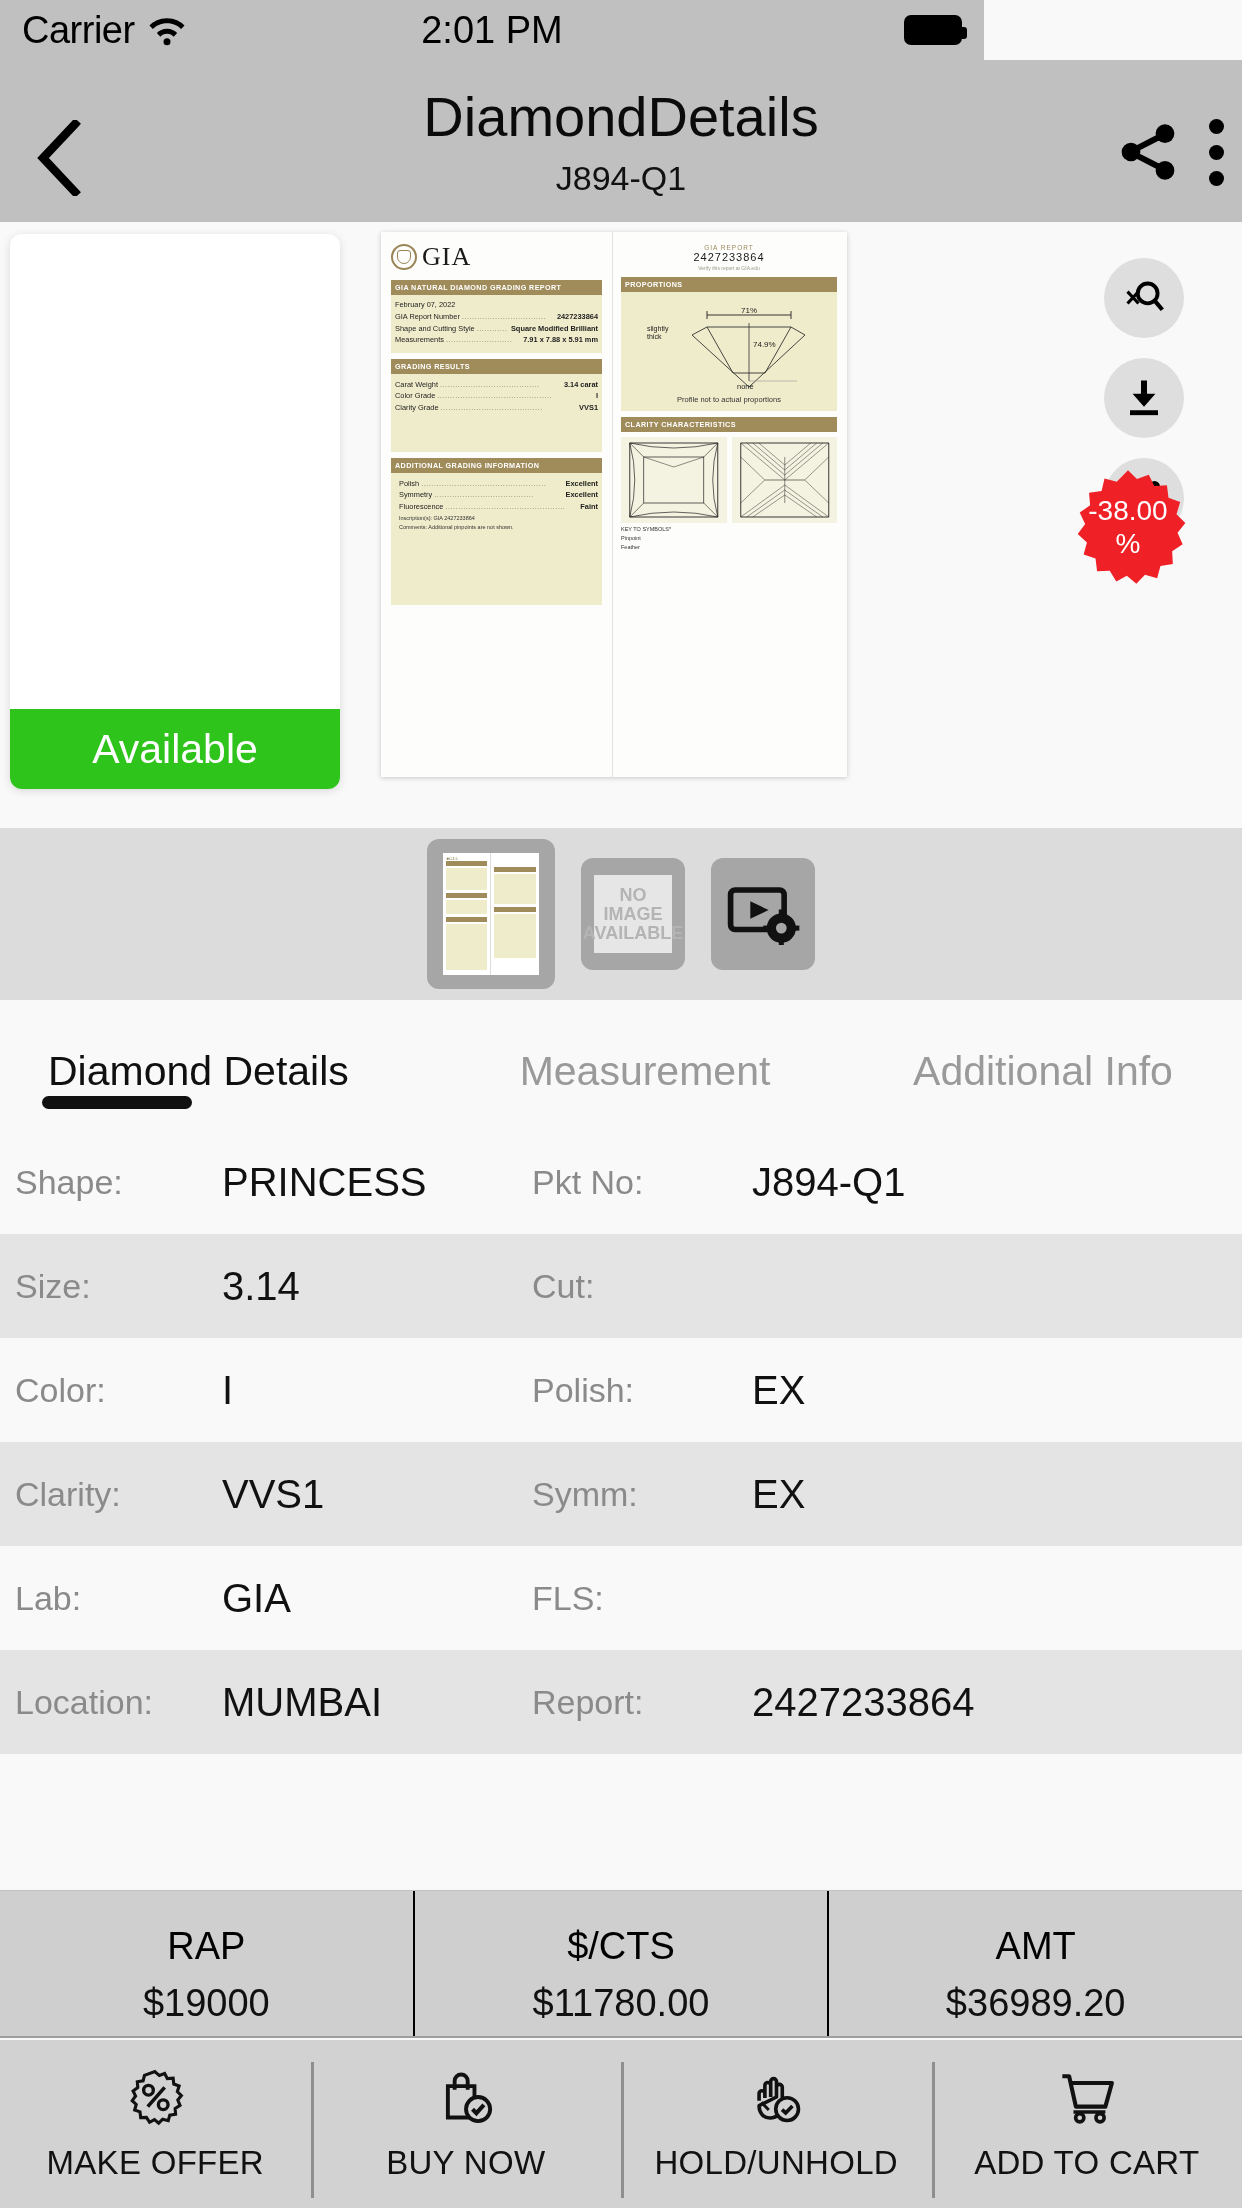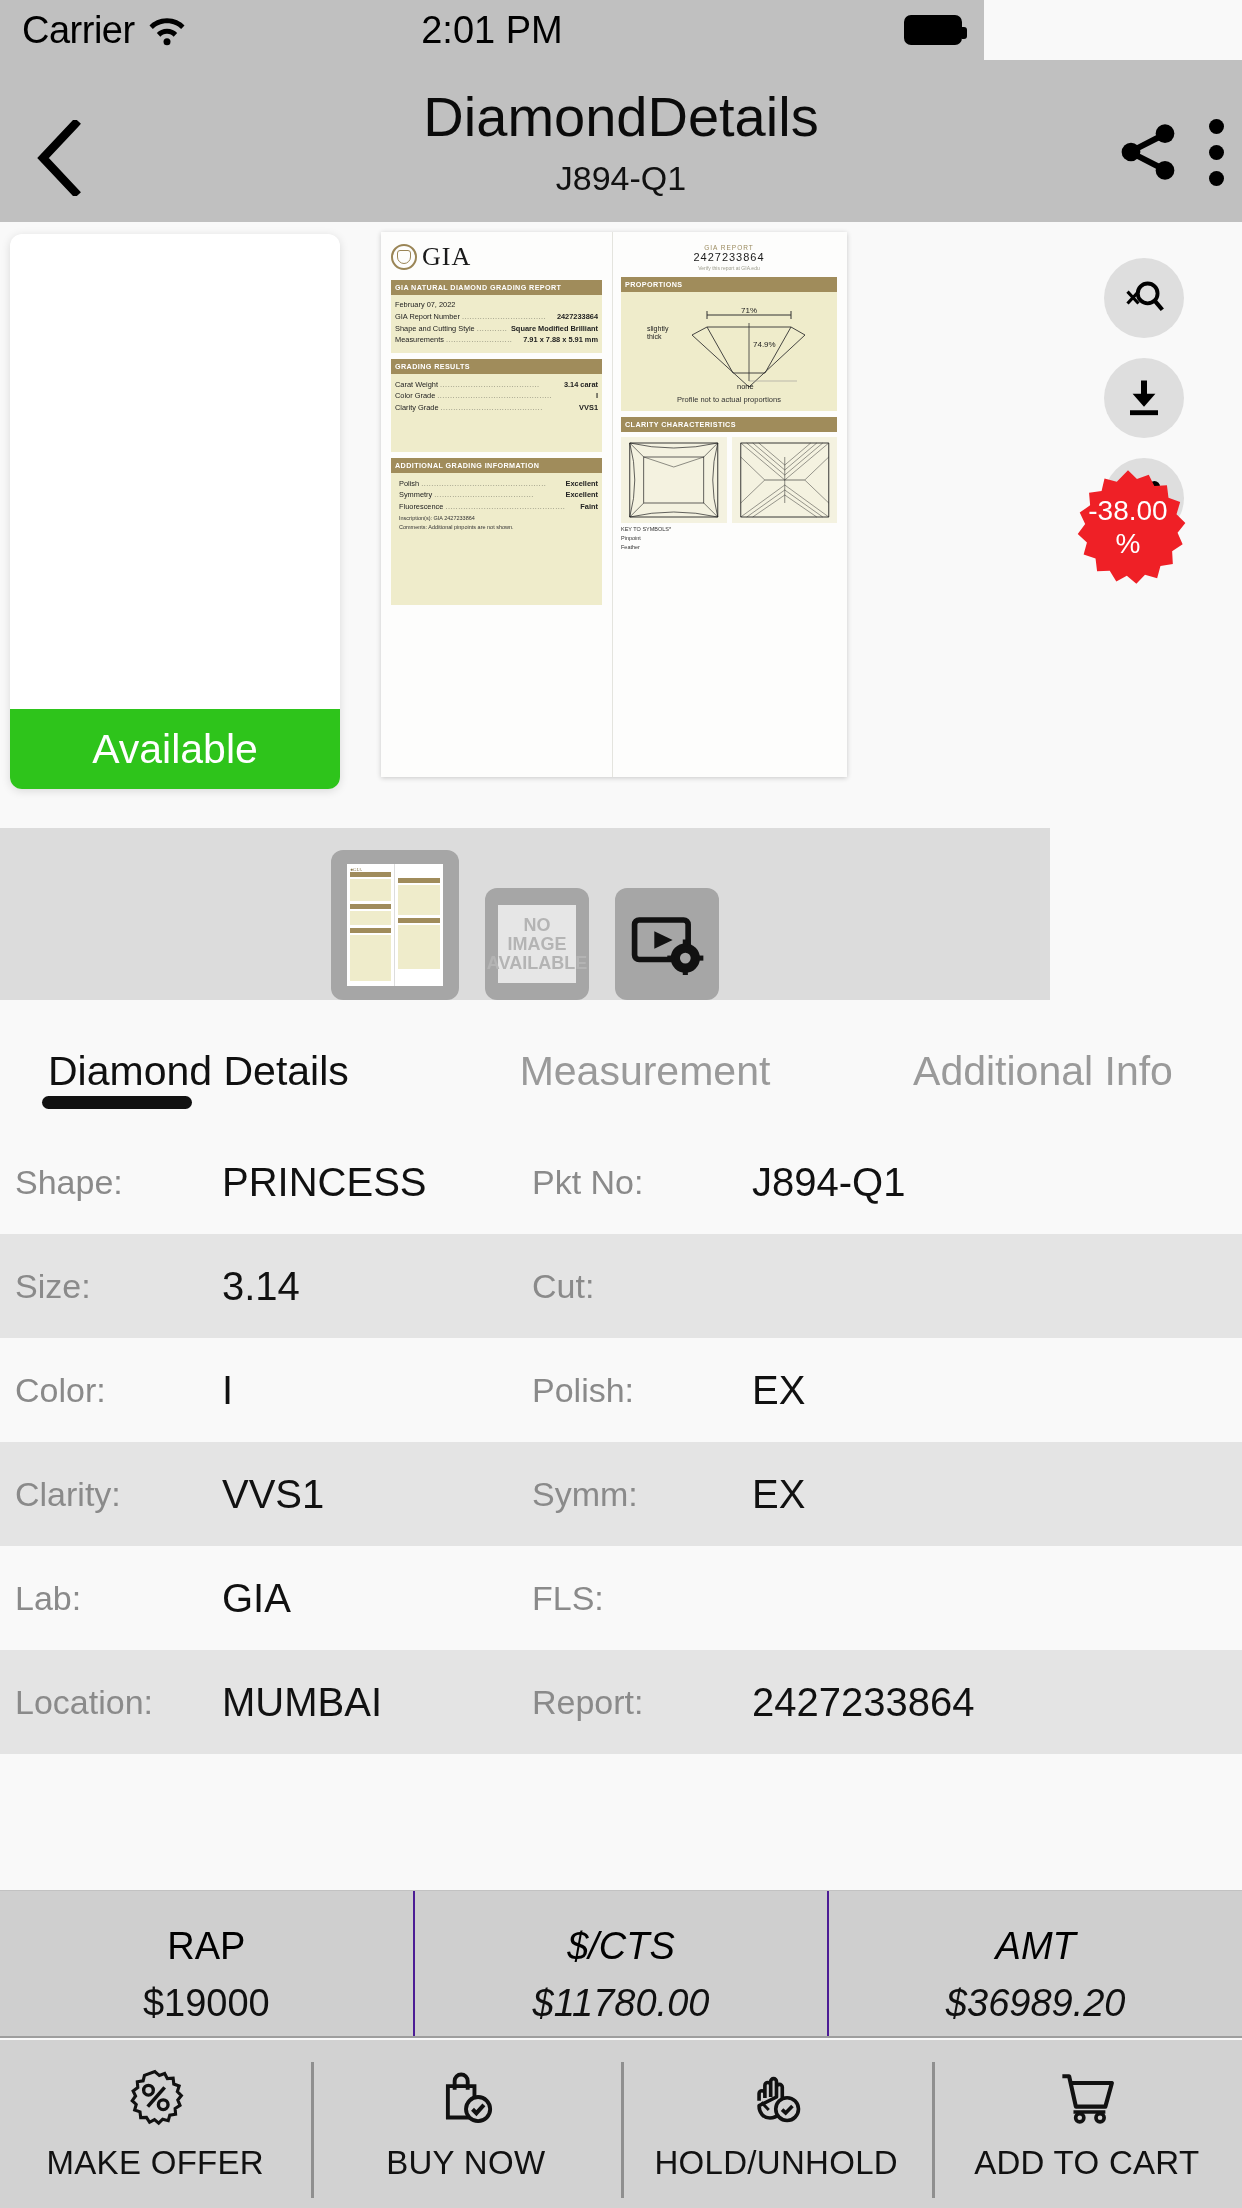--- a/index.html
+++ b/index.html
@@ -132,22 +132,22 @@
     display: flex; align-items: center; justify-content: center;
   }
   .disc-txt {
     position: absolute; inset: 0; display: flex; flex-direction: column;
     align-items: center; justify-content: center; color: #fff;
     font-size: 28px; line-height: 33px; text-align: center; z-index: 2;
   }
 
   
   .thumbs {
-    position: absolute; top: 828px; left: 0; width: 1050px; height: 172px;
-    background: #dcdcdc; display: flex; align-items: flex-end;
+    position: absolute; top: 828px; left: 0; width: 1242px; height: 172px;
+    background: #dcdcdc; display: flex; align-items: center;
     justify-content: center; gap: 26px;
   }
   .th { background: #a6a6a6; border-radius: 12px; display: flex;
     align-items: center; justify-content: center; cursor: pointer; }
   .th-sel { width: 128px; height: 150px; }
   .th-n   { width: 104px; height: 112px; }
   .th-cert-mini { width: 96px; height: 122px; display: flex; background: #fff; }
   .tcm { height: 100%; }
   .tcm.l { width: 48px; border-right: 1px solid #ddd; }
   .tcm.r { width: 48px; }
@@ -188,21 +188,21 @@
   .table-tail { height: 108px; background: #f9f9f9; }
 
   
   .pricebar {
     position: absolute; top: 1890px; left: 0; width: 1242px; height: 148px;
     background: #cfcfcf; display: flex;
     border-top: 1px solid #c2c2c2; border-bottom: 2px solid #9e9e9e;
   }
   .pcol { flex: 1; display: flex; flex-direction: column; align-items: center;
     justify-content: center; gap: 14px; }
-  .pcol + .pcol { border-left: 2px solid #4c1d95; font-style: italic; }
+  .pcol + .pcol { border-left: 2px solid #000000; }
   .plabel { font-size: 38px; color: #000000; margin-top: 22px; }
   .pval { font-size: 38px; color: #101010; }
 
   
   .actionbar {
     position: absolute; top: 2040px; left: 0; width: 1242px; height: 168px;
     background: #d2d2d2; display: flex;
   }
   .act { flex: 1; display: flex; flex-direction: column; align-items: center;
     justify-content: center; gap: 16px; cursor: pointer; position: relative; }

